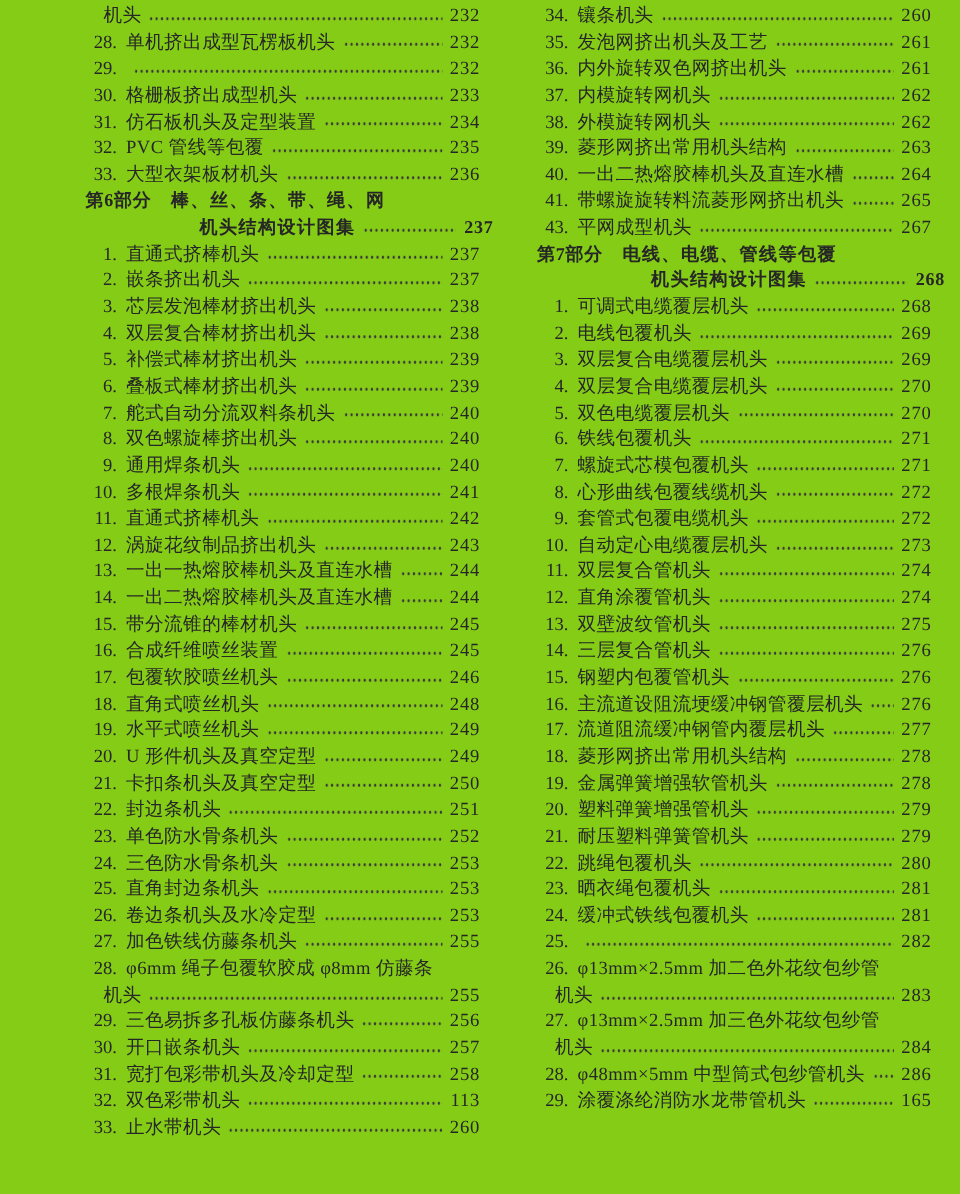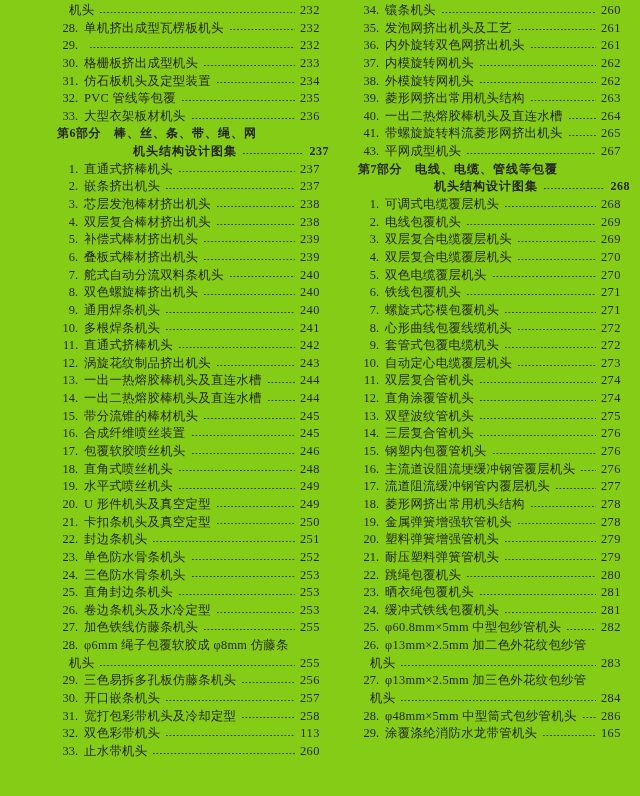--- a/index.html
+++ b/index.html
@@ -612,21 +612,20 @@
 
   <div class="entry">
     <span class="num">24.</span>
     <span class="text">缓冲式铁线包覆机头</span>
     <span class="leader"></span>
     <span class="pg">281</span>
   </div>
 
   <div class="entry">
     <span class="num">25.</span>
-    <span class="text">φ60.8mm×5mm 中型包纱管机头</span>
     <span class="leader"></span>
     <span class="pg">282</span>
   </div>
 
   <div class="entry">
     <span class="num">26.</span>
     <span class="text">φ13mm×2.5mm 加二色外花纹包纱管</span>
 
   </div>
 

